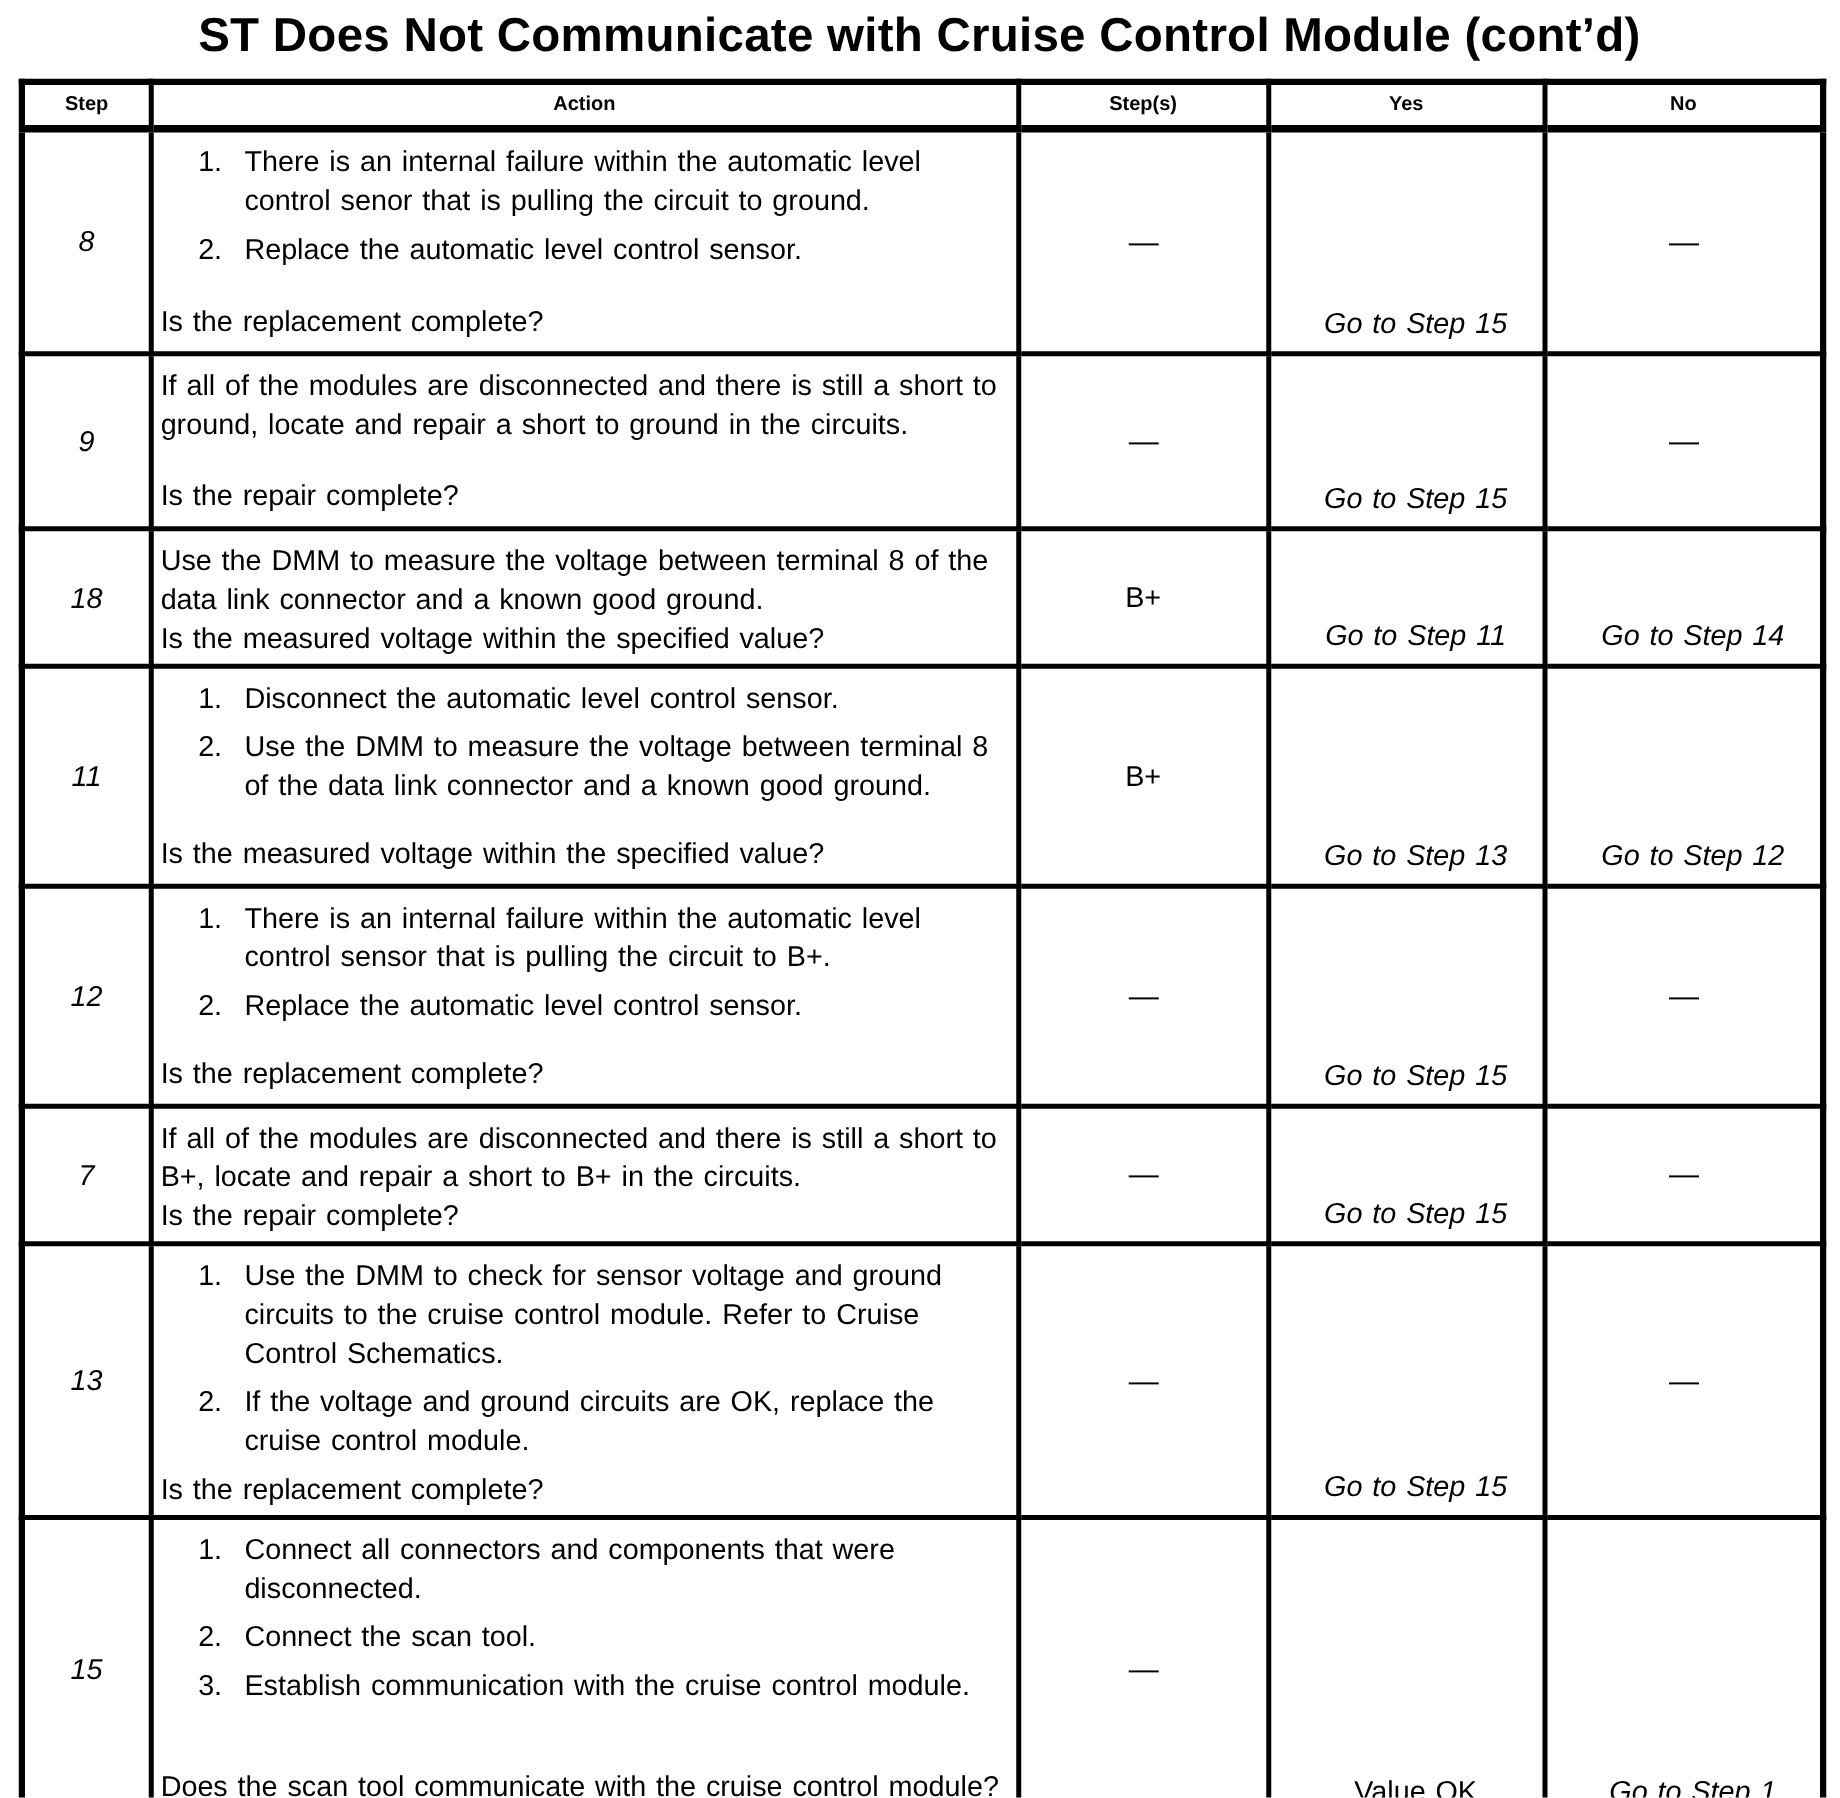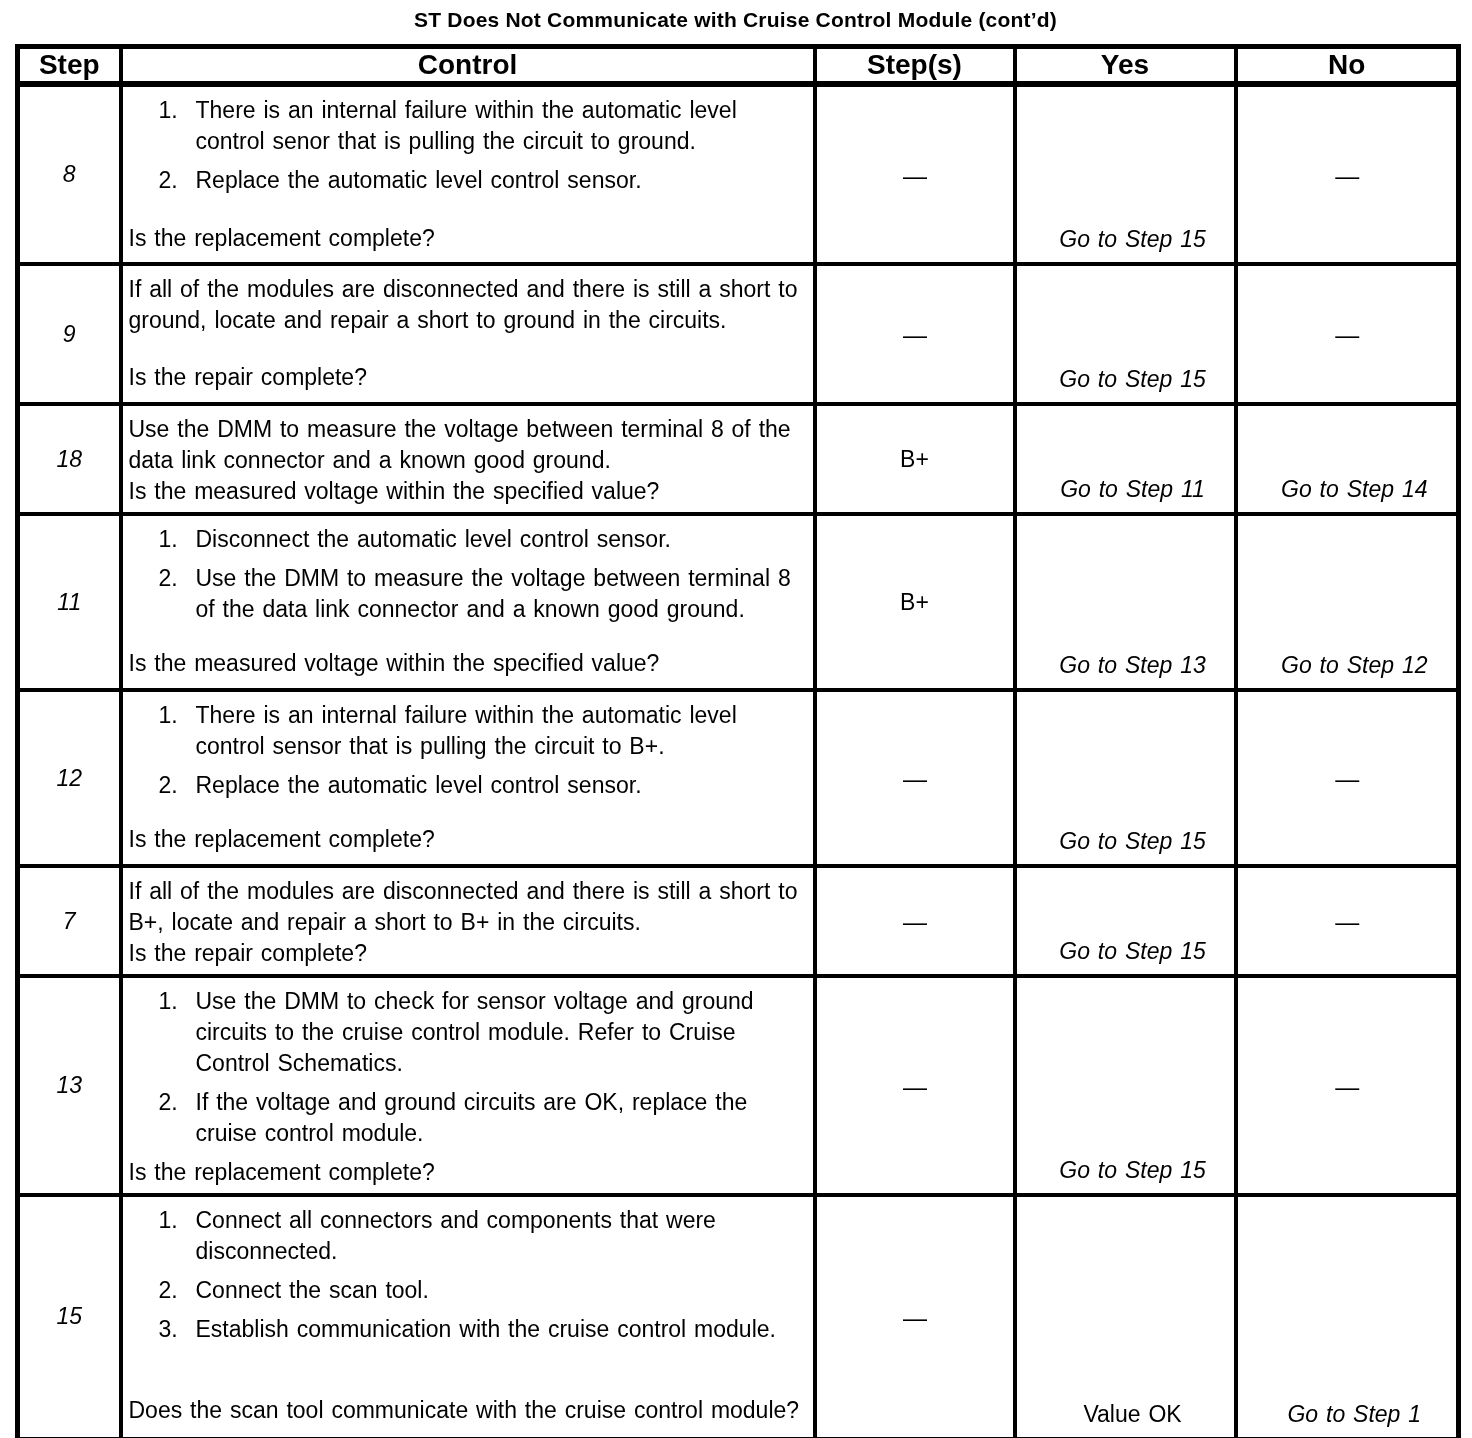--- a/index.html
+++ b/index.html
@@ -4,30 +4,30 @@
 <style>
   html,body{margin:0;padding:0;background:#ffffff;}
   body{
     width:1472px;height:1438px;
     font-family:"Liberation Sans","DejaVu Sans",sans-serif;
     color:#000;
     -webkit-font-smoothing:antialiased;
   }
   .page{padding:6px 16px 0 15px;}
   .doc-title{
-    font-size:21px;font-weight:bold;text-align:center;
+    font-size:38px;font-weight:bold;text-align:center;
     margin:2px 0 12px 0;letter-spacing:0.2px;
   }
   table.diag{
     border-collapse:collapse;table-layout:fixed;
     width:1441px;border:5px solid #000;
   }
   th{
     border:4px solid #000;border-bottom:6px solid #000;
-    font-size:28px;font-weight:bold;height:32px;
+    font-size:16px;font-weight:bold;height:32px;
     text-align:center;padding:0;
   }
   td{
     border:4px solid #000;
     position:relative;vertical-align:top;
     font-size:23px;line-height:31px;
     word-spacing:1.5px;
     padding:0;
   }
   td.step-cell{
@@ -70,21 +70,21 @@
     <colgroup>
       <col style="width:103px">
         <col style="width:694px">
         <col style="width:200px">
         <col style="width:221px">
         <col style="width:223px">
     </colgroup>
     <thead>
       <tr>
         <th>Step</th>
-        <th>Control</th>
+        <th>Action</th>
         <th>Step(s)</th>
         <th>Yes</th>
         <th>No</th>
       </tr>
     </thead>
     <tbody>
 
       <tr style="height:180px">
         <td class="step-cell">8</td>
         <td class="action-cell">

